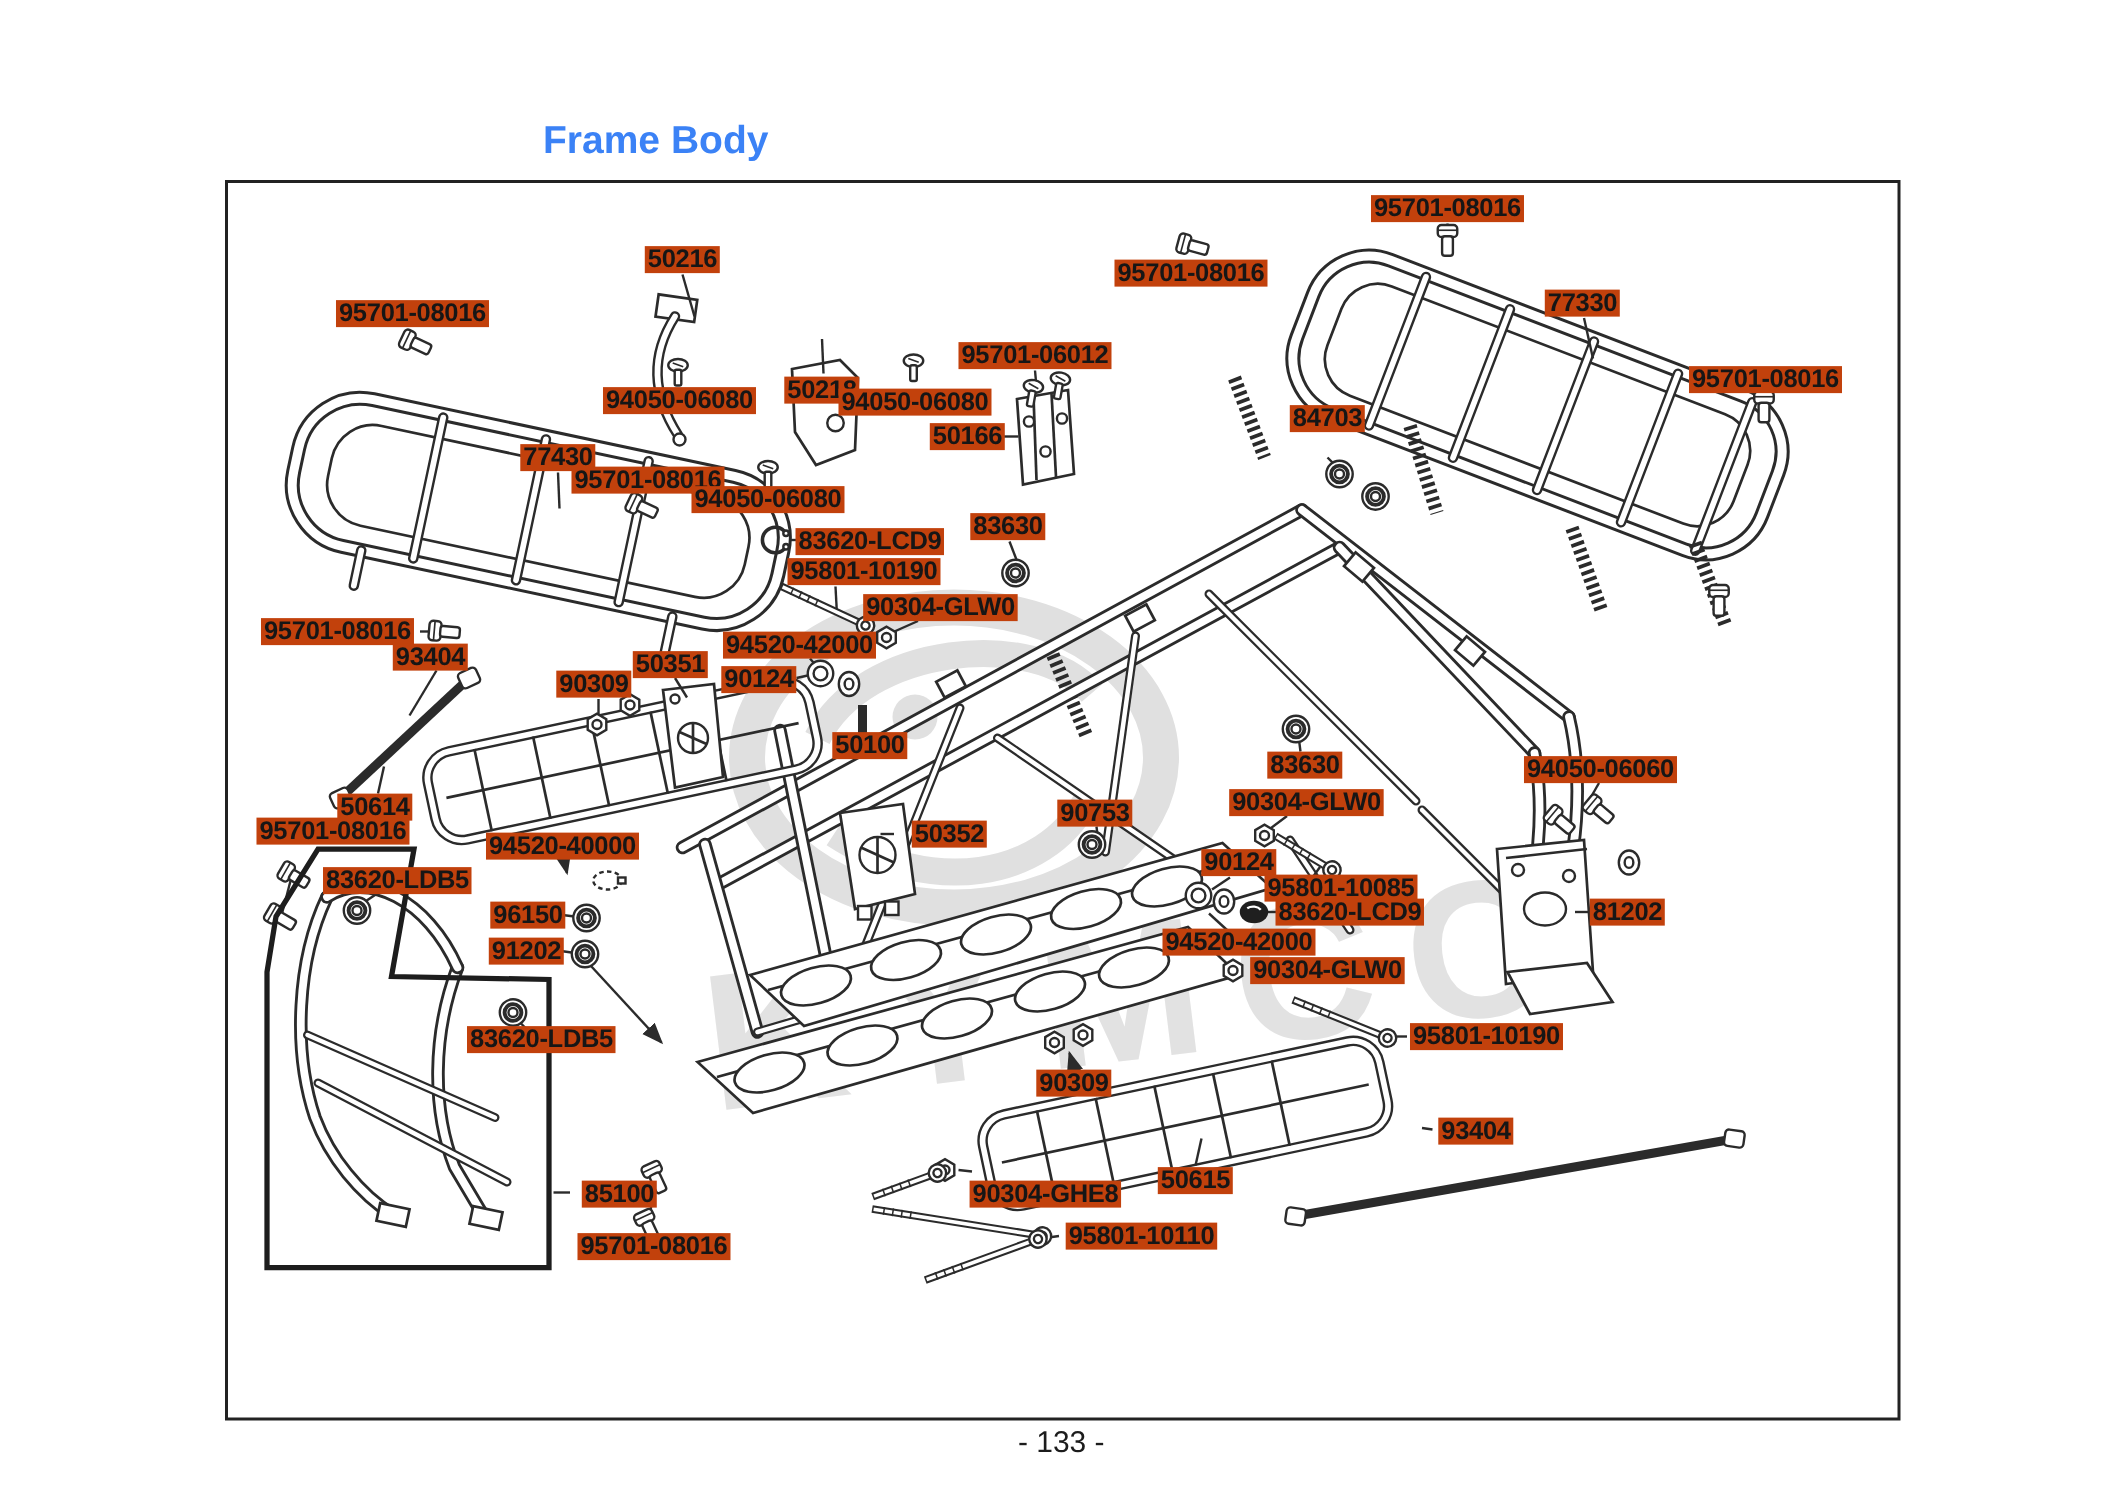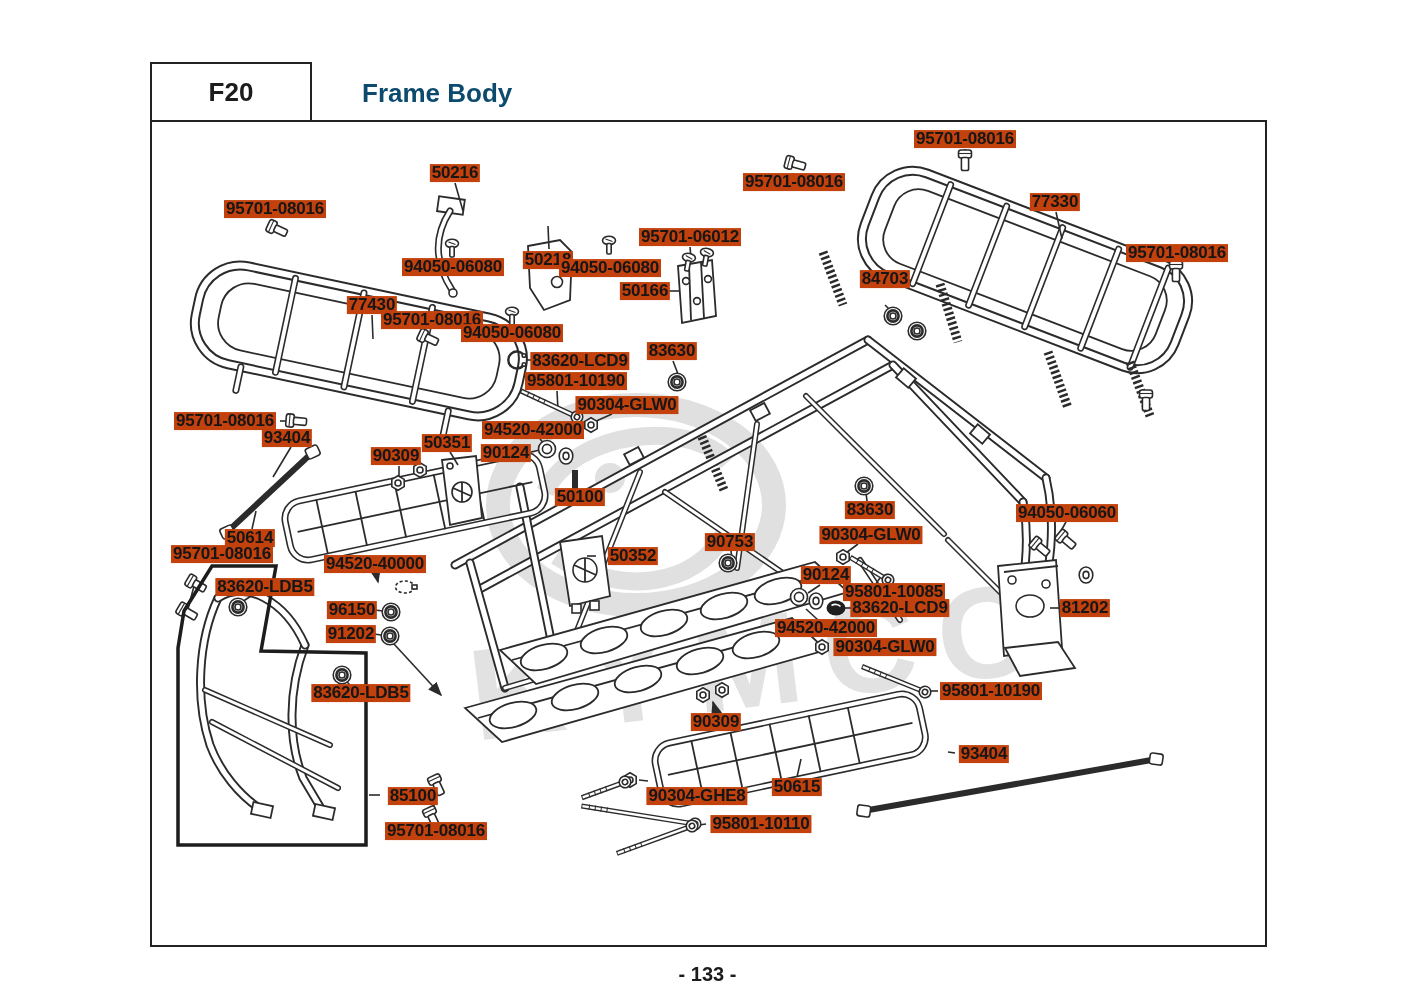--- a/index.html
+++ b/index.html
@@ -1,25 +1,25 @@
 <!DOCTYPE html>
 <html><head>
 <meta charset="utf-8">
 <style>
   html,body{margin:0;padding:0;background:#fff;}
   .page{position:relative;width:1415px;height:1000px;background:#fff;overflow:hidden;
         font-family:"Liberation Sans",sans-serif;}
   .code-box{position:absolute;left:150px;top:62px;width:158px;height:56px;border:2px solid #222;
         display:flex;align-items:center;justify-content:center;
         font-weight:bold;font-size:26px;color:#1c1c1c;background:#fff;z-index:4;}
-  .page-title{position:absolute;left:362px;top:78px;font-weight:bold;font-size:26px;color:#0c4a6e;z-index:4;}
+  .page-title{position:absolute;left:362px;top:78px;font-weight:bold;font-size:26px;color:#3b82f6;z-index:4;}
   .frame-border{position:absolute;left:150px;top:120px;width:1113px;height:823px;
         border:2px solid #222;z-index:1;}
   .footer{position:absolute;left:150px;top:951px;width:1115px;text-align:center;
-        font-weight:bold;font-size:20px;color:#1c1c1c;z-index:4;margin-top:12px;}
+        font-weight:normal;font-size:20px;color:#1c1c1c;z-index:4;}
   svg.diagram{position:absolute;left:0;top:0;z-index:2;}
   .labels{position:absolute;left:0;top:0;width:1415px;height:1000px;z-index:3;pointer-events:none;}
   .plabel{position:absolute;transform:translate(-50%,-50%);white-space:nowrap;
         font-weight:bold;font-size:17px;letter-spacing:-0.2px;color:#161616;
         background:#c2410c;padding:0 2px;line-height:1.05;}
   
   .tk{stroke:#2b2b2b;stroke-width:10;fill:none;stroke-linecap:round;stroke-linejoin:round;}
   .tw{stroke:#fff;stroke-width:6;fill:none;stroke-linecap:round;stroke-linejoin:round;}
   .fk{stroke:#2b2b2b;stroke-width:9;fill:none;stroke-linecap:round;stroke-linejoin:round;}
   .fw{stroke:#fff;stroke-width:5.2;fill:none;stroke-linecap:round;stroke-linejoin:round;}
@@ -32,23 +32,20 @@
   .ldr{stroke:#2b2b2b;stroke-width:1.6;fill:none;}
   .hatch{stroke:#2b2b2b;stroke-width:9;stroke-dasharray:2.5,2.5;fill:none;}
   .pw{fill:#fff;stroke:#2b2b2b;stroke-width:1.6;}
   .wm{fill:none;stroke:#e0e0e0;}
 </style>
 </head>
 <body>
 
 <div class="page">
 
-  <div class="code-box">
-    <span>F20</span>
-  </div>
   <div class="page-title">Frame Body</div>
   <div class="frame-border"></div>
 
   <svg class="diagram" width="1415" height="1000" viewBox="0 0 1415 1000">
     <defs>
       <marker id="arr" markerWidth="10" markerHeight="8" refX="8" refY="3.5" orient="auto">
         <path d="M0,0 L9,3.5 L0,7 Z" fill="#2b2b2b"></path>
       </marker>
       <g id="sym-bolt-icon">
         <rect x="-10" y="-6.5" width="8" height="13" rx="2.5" class="pw"></rect>

